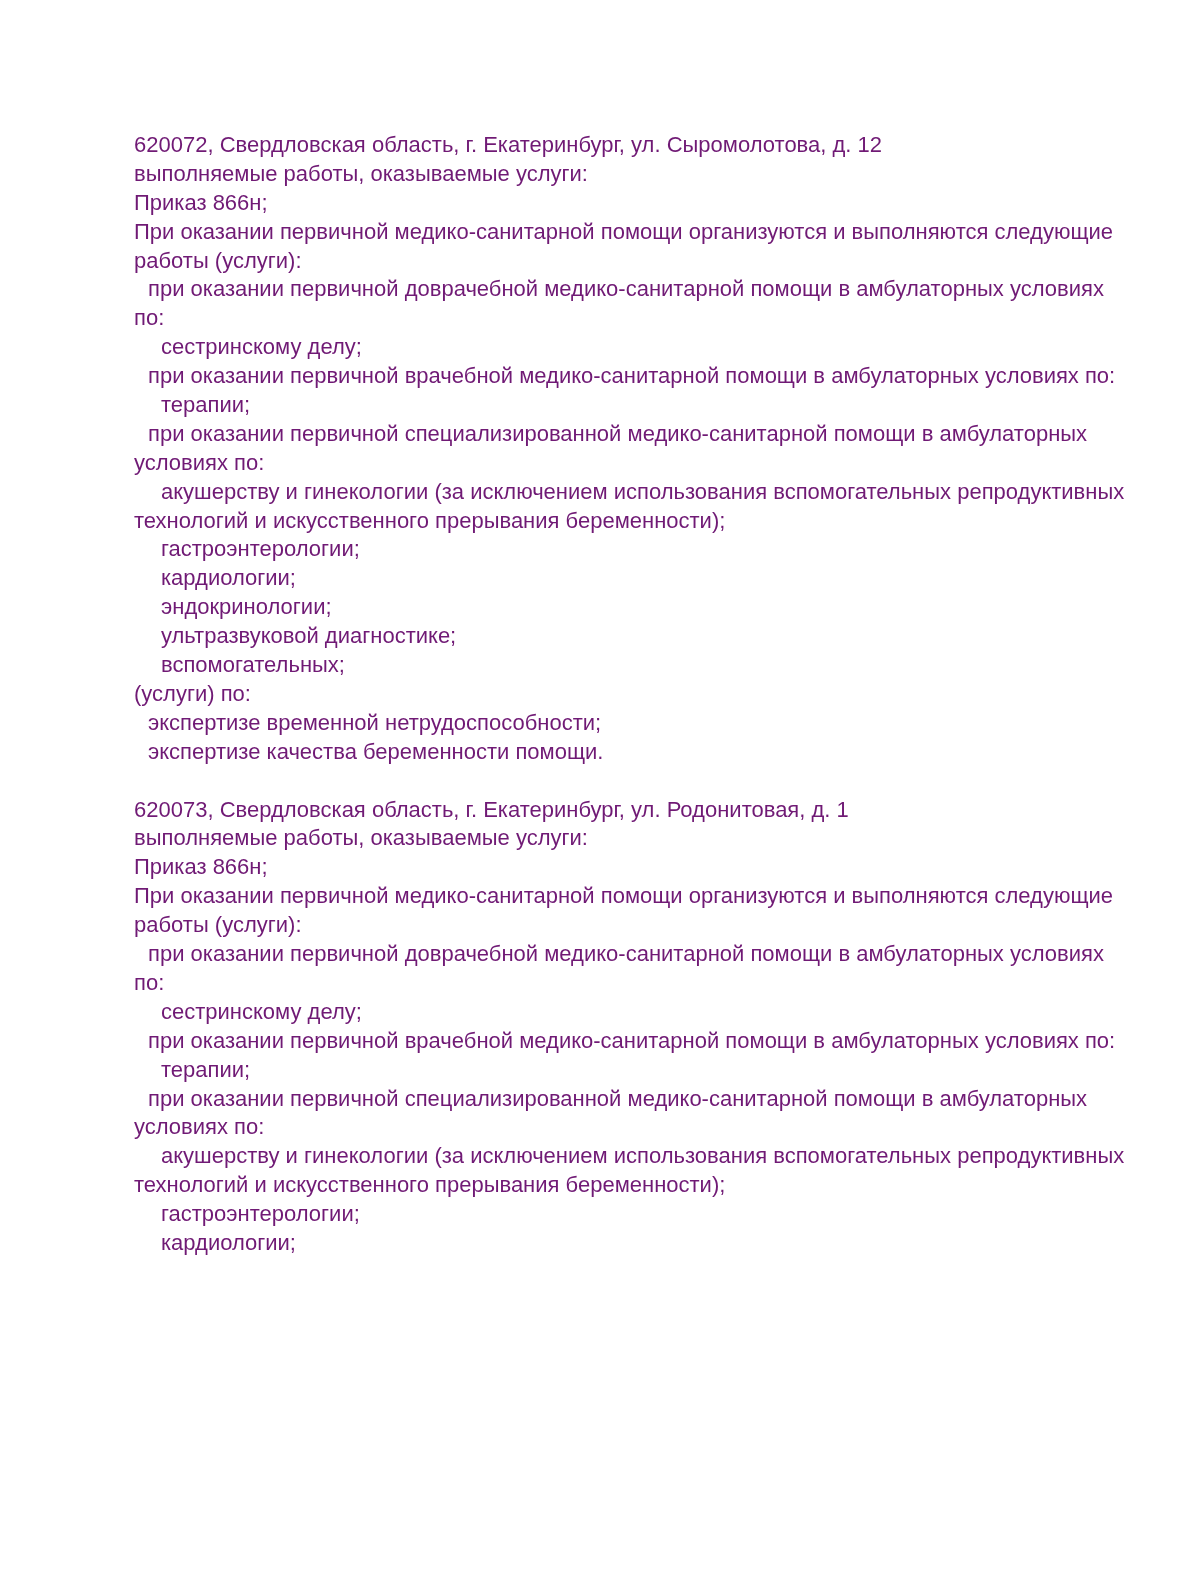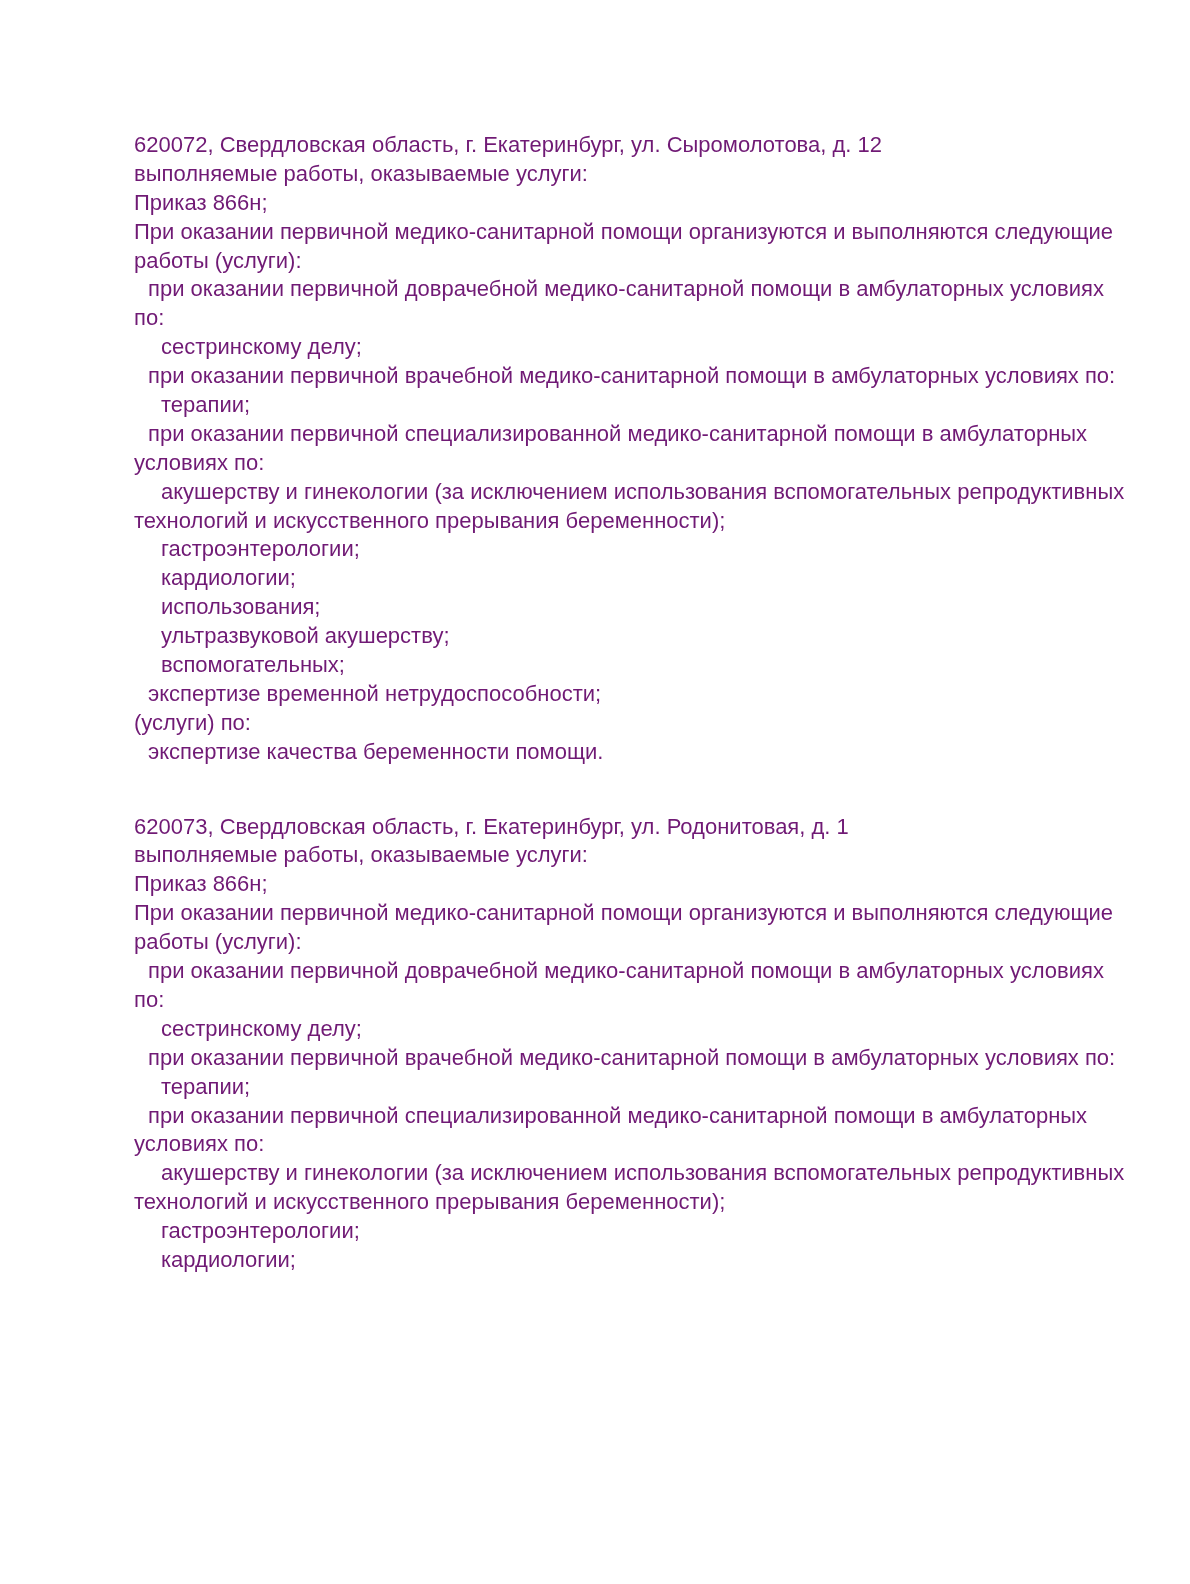--- a/index.html
+++ b/index.html
@@ -18,21 +18,21 @@
     position: absolute;
     left: 134px;
     top: 131px;
     width: 1040px;
     font-family: Liberation Sans, sans-serif;
     font-size: 22px;
     line-height: 28.9px;
     color: #701a75;
   }
   .doc-section + .doc-section {
-    margin-top: 46px; 
+    margin-top: 29px; 
   }
   .doc-line {
     white-space: nowrap;
     height: 28.9px;
   }
   .ind-0 { padding-left: 0; }
   .ind-1 { padding-left: 14px; }
   .ind-2 { padding-left: 27px; }
 </style>
 </head>
@@ -50,25 +50,25 @@
         <div class="doc-line ind-0">по:</div>
         <div class="doc-line ind-2">сестринскому делу;</div>
         <div class="doc-line ind-1">при оказании первичной врачебной медико-санитарной помощи в амбулаторных условиях по:</div>
         <div class="doc-line ind-2">терапии;</div>
         <div class="doc-line ind-1">при оказании первичной специализированной медико-санитарной помощи в амбулаторных</div>
         <div class="doc-line ind-0">условиях по:</div>
         <div class="doc-line ind-2">акушерству и гинекологии (за исключением использования вспомогательных репродуктивных</div>
         <div class="doc-line ind-0">технологий и искусственного прерывания беременности);</div>
         <div class="doc-line ind-2">гастроэнтерологии;</div>
         <div class="doc-line ind-2">кардиологии;</div>
-        <div class="doc-line ind-2">использования;</div>
-        <div class="doc-line ind-2">ультразвуковой акушерству;</div>
+        <div class="doc-line ind-2">эндокринологии;</div>
+        <div class="doc-line ind-2">ультразвуковой диагностике;</div>
         <div class="doc-line ind-2">вспомогательных;</div>
+        <div class="doc-line ind-0">(услуги) по:</div>
         <div class="doc-line ind-1">экспертизе временной нетрудоспособности;</div>
-        <div class="doc-line ind-0">(услуги) по:</div>
         <div class="doc-line ind-1">экспертизе качества беременности помощи.</div>
       </div>
       <div class="doc-section">
         <div class="doc-line ind-0">620073, Свердловская область, г. Екатеринбург, ул. Родонитовая, д. 1</div>
         <div class="doc-line ind-0">выполняемые работы, оказываемые услуги:</div>
         <div class="doc-line ind-0">Приказ 866н;</div>
         <div class="doc-line ind-0">При оказании первичной медико-санитарной помощи организуются и выполняются следующие</div>
         <div class="doc-line ind-0">работы (услуги):</div>
         <div class="doc-line ind-1">при оказании первичной доврачебной медико-санитарной помощи в амбулаторных условиях</div>
         <div class="doc-line ind-0">по:</div>

